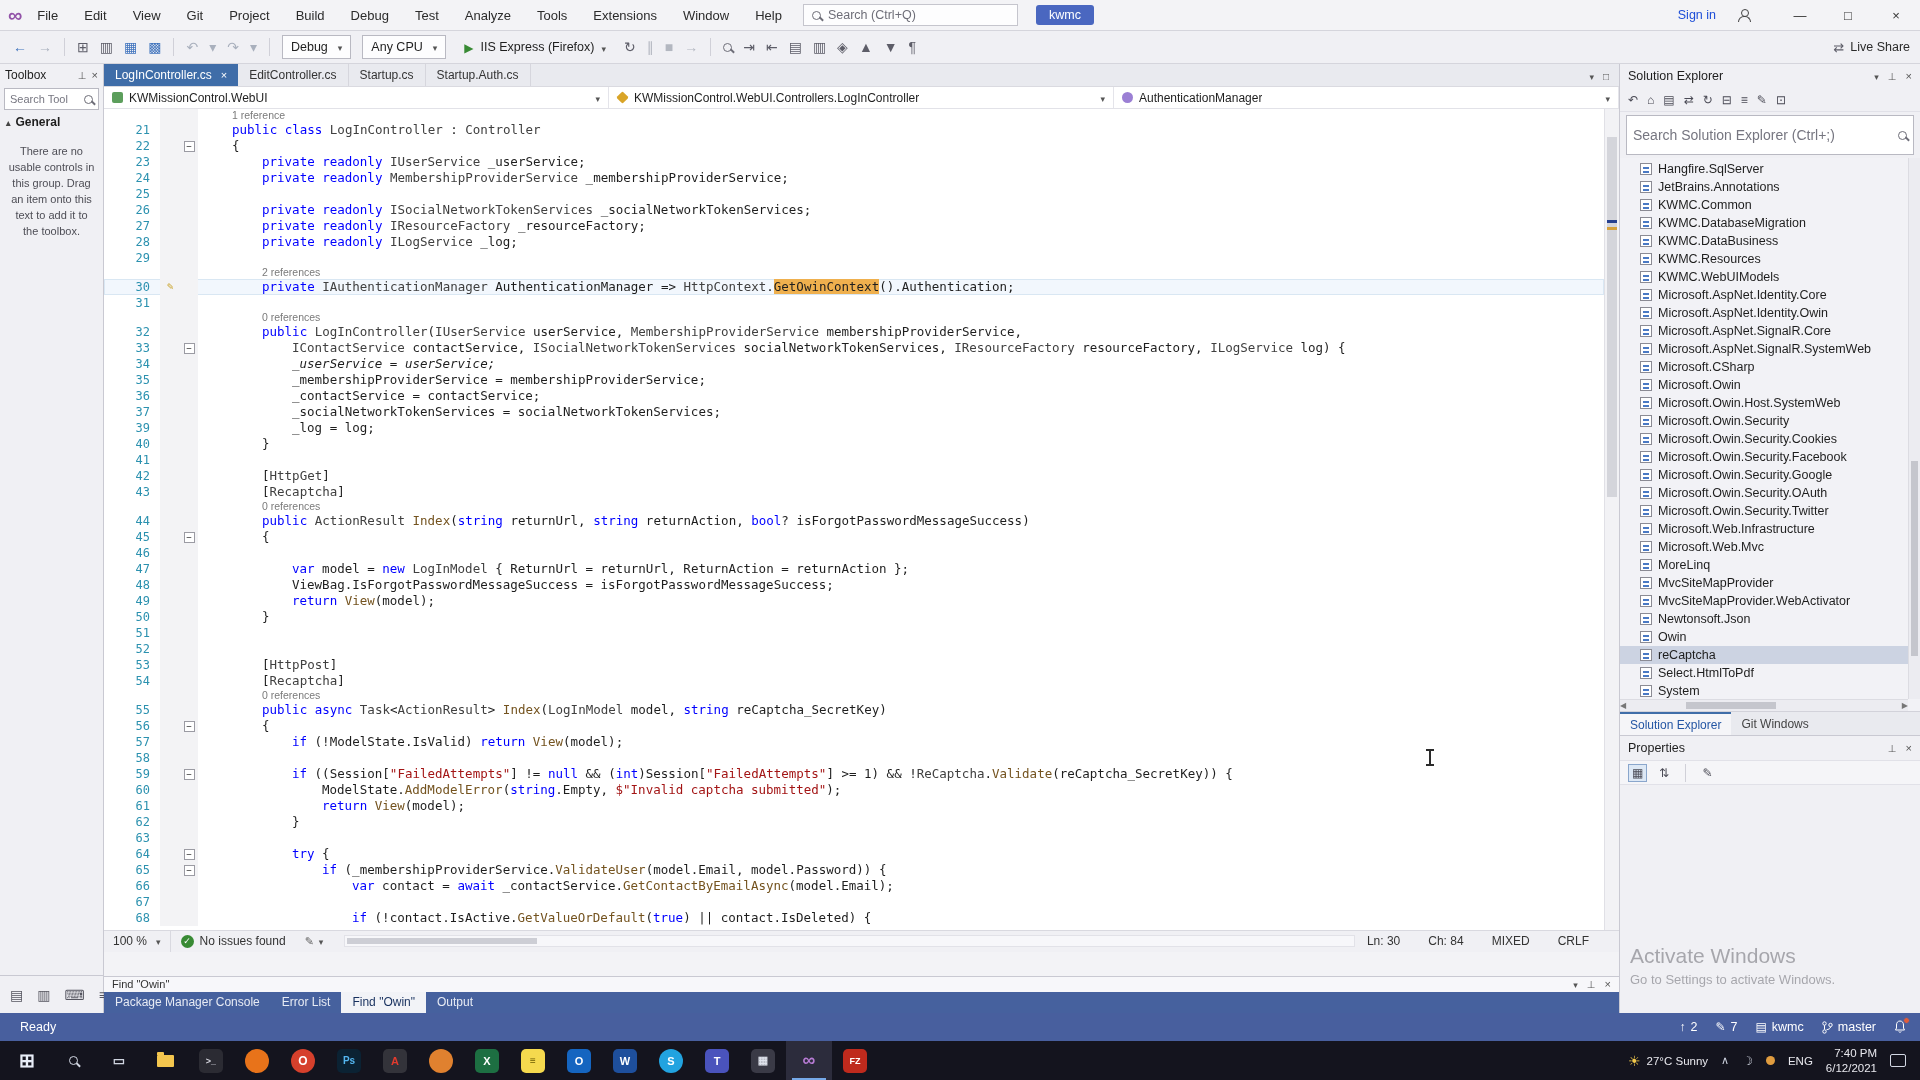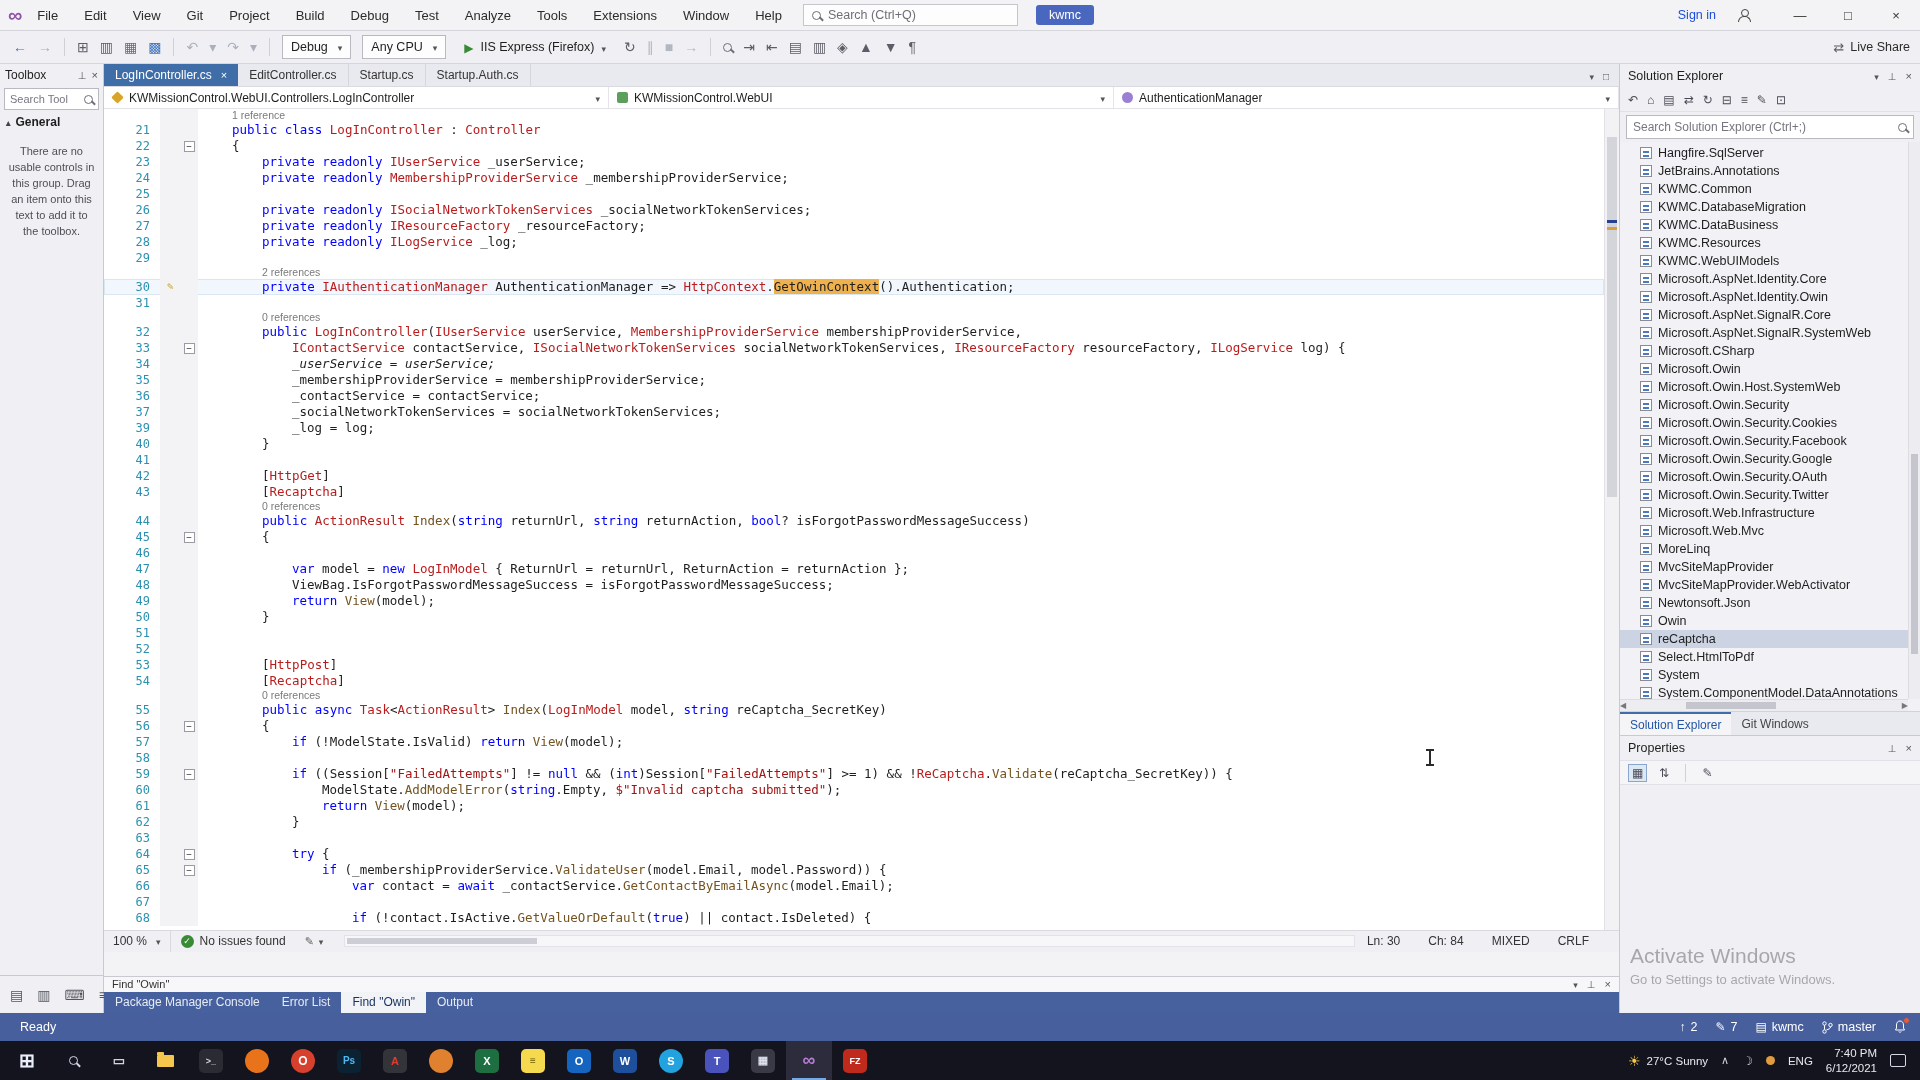--- a/index.html
+++ b/index.html
@@ -76,21 +76,21 @@
   .code-area { position:absolute; left:0; right:15px; top:0; bottom:0; font-family:"DejaVu Sans Mono",monospace; font-size:12.5px; overflow:hidden; }
   .crow { display:flex; height:16px; line-height:16px; white-space:pre; }
   .crow.lens { height:13px; line-height:13px; font-family:"Liberation Sans",sans-serif; font-size:10.5px; color:#7a7a7a; }
   .gut { width:56px; flex:none; text-align:right; padding-right:10px; color:#2b91af; font-size:12px; }
   .mgn { width:20px; flex:none; text-align:center; background:#f3f3f5; font-size:11px; }
   .mgn.pen::before { content:"✎"; color:#c9a227; }
   .fld { width:18px; flex:none; background:#f3f3f5; display:flex; align-items:center; justify-content:center; }
   .fldbox { width:11px; height:11px; border:1px solid #9b9ba3; background:#fff; font-size:9px; line-height:9px; color:#333; display:flex; align-items:center; justify-content:center; }
   .fldbox::before { content:"−"; }
   .txt { flex:1; min-width:0; overflow:hidden; }
-  .tk-k{color:#0000ff}.tk-t{color:#b91c1c}.tk-s{color:#a31515}.tk-m{color:#74531f}.tk-p{color:#1e1e1e}
+  .tk-k{color:#0000ff}.tk-t{color:#404040}.tk-s{color:#a31515}.tk-m{color:#74531f}.tk-p{color:#1e1e1e}
   .tk-h{background:#efb04e;color:#1e1e1e}
   .crow.cur { background:#f2f7fd; box-shadow:inset 0 0 0 1px #d9e7f3; }
   .vscroll { position:absolute; top:0; right:0; bottom:0; width:15px; background:#f2f2f5; border-left:1px solid #e0e0e6; }
   .vthumb { position:absolute; left:2px; right:2px; top:28px; height:360px; background:#d4d5db; }
   .mark-caret { position:absolute; left:2px; right:2px; top:111px; height:3px; background:#27418f; }
   .mark-find { position:absolute; left:2px; right:2px; top:118px; height:3px; background:#d6a13a; }
 
   .editor-status { height:22px; background:#f0f0f4; border-top:1px solid #d9d9e0; display:flex; align-items:center; font-size:12px; color:#333; }
   .zoom { display:flex; align-items:center; gap:9px; padding:0 9px; border-right:1px solid #d9d9e0; height:100%; }
   .issues { display:flex; align-items:center; gap:6px; padding:0 10px; }
@@ -101,21 +101,21 @@
   .hscroll { flex:1; height:12px; background:#f7f7fa; border:1px solid #e2e2e8; margin:0 12px; position:relative; }
   .hthumb { position:absolute; left:2px; top:2px; bottom:2px; width:190px; background:#cdced5; }
   .es-right { display:flex; gap:28px; padding-right:30px; }
 
   
   .right-panel { width:301px; background:#f0f0f4; border-left:1px solid #c9c9d2; display:flex; flex-direction:column; }
   .panel-header { height:24px; display:flex; align-items:center; gap:6px; padding:0 8px; font-size:12.5px; }
   .ph-icons { margin-left:auto; display:flex; gap:9px; }
   .se-toolbar { height:24px; display:flex; align-items:center; gap:9px; padding:0 8px; color:#4a4a55; font-size:13px; border-bottom:1px solid #e1e1e8; }
   .se-toolbar .tb-icon { font-size:12px; padding:0; color:#4a4a55; }
-  .se-search { height:24px; margin:3px 6px; background:#fff; border:1px solid #b9b9c2; display:flex; align-items:center; gap:16px; padding:0 6px; font-size:12px; color:#767680; }
+  .se-search { height:40px; margin:3px 6px; background:#fff; border:1px solid #b9b9c2; display:flex; align-items:center; gap:16px; padding:0 6px; font-size:14px; color:#767680; }
   .se-search .t { flex:1; white-space:nowrap; overflow:hidden; }
   .tree { flex:1; position:relative; overflow:hidden; background:#f2f2f6; }
   .tree-inner { position:absolute; left:0; top:0; right:12px; bottom:12px; padding-top:2px; overflow:hidden; }
   .tree-row { height:18px; display:flex; align-items:center; gap:6px; padding-left:20px; font-size:12.5px; white-space:nowrap; }
   .tree-row.sel { background:#ccd3e2; }
   .ref-icon { width:12px; height:12px; flex:none; border:1px solid #8b8b94; background:#fff; position:relative; }
   .ref-icon::before { content:""; position:absolute; left:2px; right:2px; top:3px; height:2px; background:#4a79c4; box-shadow:0 4px 0 #4a79c4; }
   .tree-vscroll { position:absolute; top:0; right:0; bottom:12px; width:12px; background:#ececf1; border-left:1px solid #dcdce2; }
   .tree-vthumb { position:absolute; left:2px; right:2px; top:56%; height:36%; background:#c5c6cd; }
   .tree-hscroll { position:absolute; left:0; right:12px; bottom:0; height:12px; background:#ececf1; border-top:1px solid #dcdce2; display:flex; align-items:center; font-size:8px; color:#777; }
@@ -310,27 +310,27 @@
           <div class="doc-tab">
             <span class="tab-label">Startup.Auth.cs</span>
           </div>
           <span class="strip-icons">
           <span class="ic-dn"></span>
           <span class="ic-sq"></span>
         </span>
       </div>
       <div class="breadcrumb">
           <div class="bc-seg">
+            <span class="bc-icon proj"></span>
+            <span class="bc-label">KWMissionControl.WebUI</span>
+            <span class="bc-arrow"></span>
+          </div>
+          <div class="bc-seg">
             <span class="bc-icon cls"></span>
             <span class="bc-label">KWMissionControl.WebUI.Controllers.LogInController</span>
-            <span class="bc-arrow"></span>
-          </div>
-          <div class="bc-seg">
-            <span class="bc-icon proj"></span>
-            <span class="bc-label">KWMissionControl.WebUI</span>
             <span class="bc-arrow"></span>
           </div>
           <div class="bc-seg">
             <span class="bc-icon mth"></span>
             <span class="bc-label">AuthenticationManager</span>
             <span class="bc-arrow"></span>
           </div>
         </div>
       <div class="code-wrap">
         <div class="code-area">

